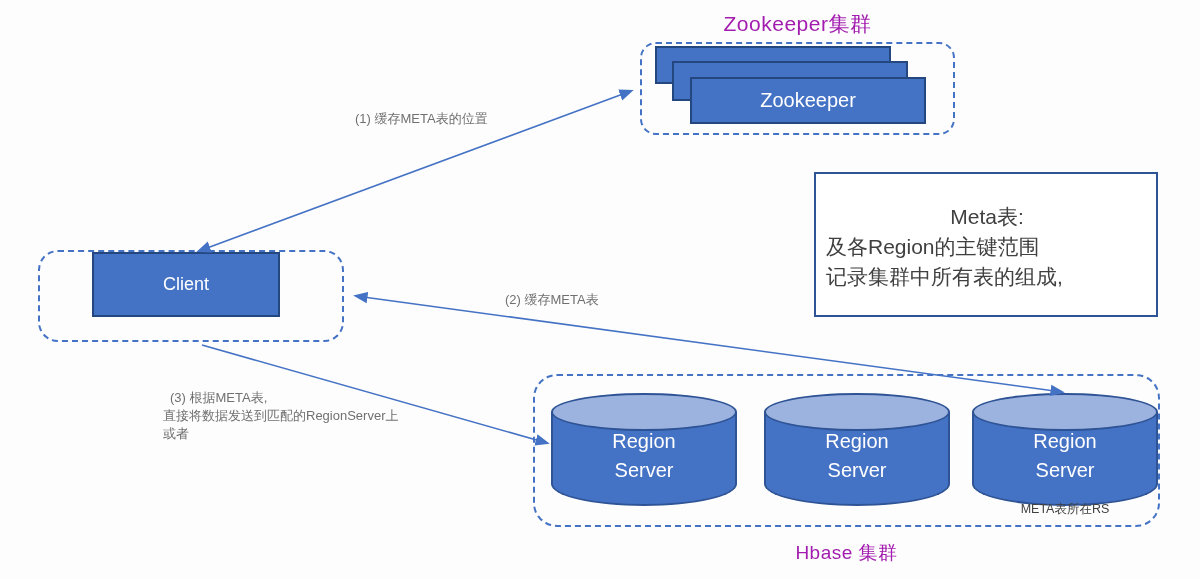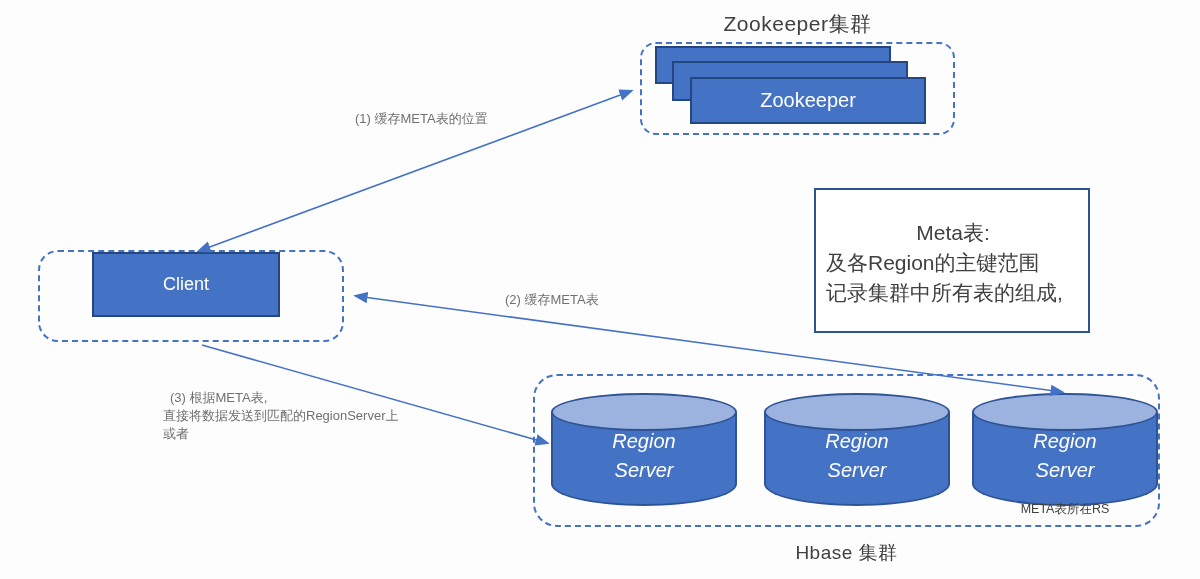--- a/index.html
+++ b/index.html
@@ -10,21 +10,21 @@
   .stage{
     position:relative;
     width:1200px;height:579px;
     background:#fdfdfd;
     overflow:hidden;
   }
   .abs{position:absolute;}
 
   
   .group-title{
-    color:#404040;
+    color:#a21caf;
     font-size:21px;
     letter-spacing:.5px;
     white-space:nowrap;
   }
   .annot{
     color:#707070;
     font-size:13px;
     line-height:18px;
     white-space:nowrap;
   }
@@ -70,21 +70,21 @@
   }
   .cyl-top{
     position:absolute;left:0;top:0;width:100%;height:38px;
     background:#9DB3DF;
     border:2px solid #2F5496;
     border-radius:50%;
     box-sizing:border-box;
   }
   .cyl-label{
     position:absolute;left:0;top:34px;width:100%;
-    text-align:center;color:#ffffff;font-size:20px;line-height:29px;font-style:italic;
+    text-align:center;color:#ffffff;font-size:20px;line-height:29px;
   }
   .cyl-label span{display:block;}
 
   .small-note{
     color:#404040;font-size:12.5px;text-align:center;white-space:nowrap;
   }
 
   
   svg.connectors{
     position:absolute;left:0;top:0;width:1200px;height:579px;
@@ -108,21 +108,21 @@
     <span>Zookeeper</span>
   </div>
 
 
   <div class="abs dashed-box" style="left:38px;top:250px;width:306px;height:92px;border-radius:20px;"></div>
 
   <div class="abs blue-rect" style="left:92px;top:252px;width:188px;height:65px;font-size:18px;">
     <span>Client</span>
   </div>
 
-  <div class="abs meta-box" style="left:814px;top:188px;width:276px;height:145px;">
+  <div class="abs meta-box" style="left:814px;top:172px;width:344px;height:145px;">
     <span class="heading">Meta表:</span>
     <span class="line">及各Region的主键范围</span>
     <span class="line">记录集群中所有表的组成,</span>
   </div>
 
   <div class="abs dashed-box" style="left:533px;top:374px;width:627px;height:153px;border-radius:24px;"></div>
 
   <div class="cylinder" style="left:551px;top:393px;">
     <div class="cyl-body"></div>
     <div class="cyl-top"></div>

